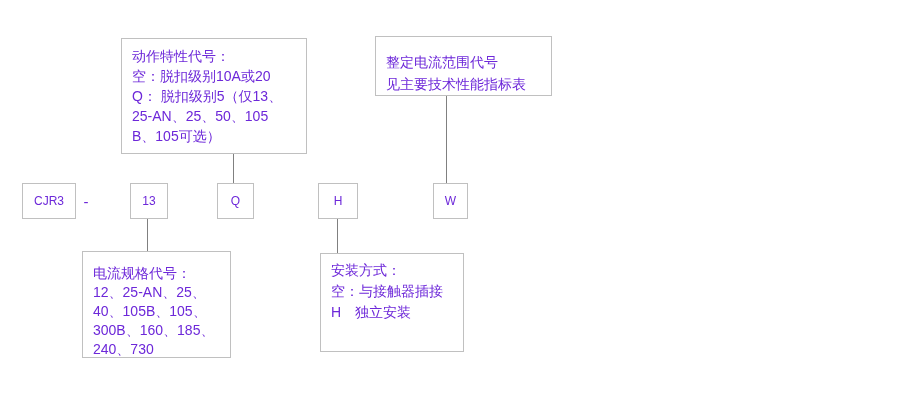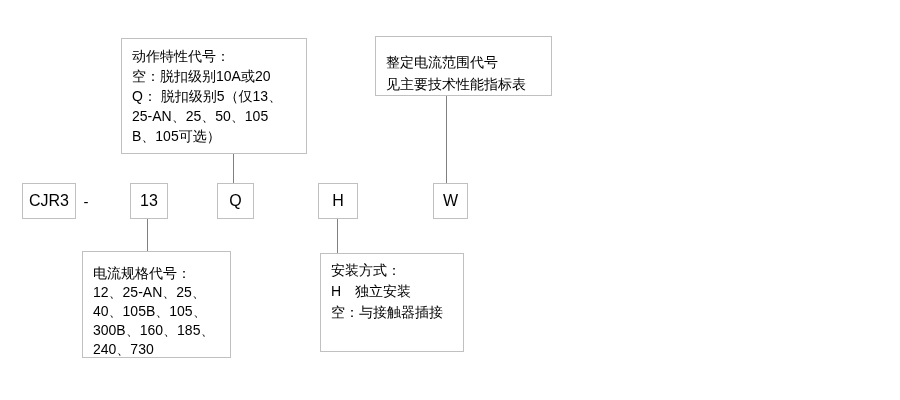--- a/index.html
+++ b/index.html
@@ -2,21 +2,21 @@
 <html><head>
 <meta charset="utf-8">
 <style>
   html,body { margin:0; padding:0; }
   #canvas {
     position: relative;
     width: 900px;
     height: 400px;
     background: #ffffff;
     font-family: "Liberation Sans", "DejaVu Sans", sans-serif;
-    color: #000000;
+    color: #6d28d9;
     overflow: hidden;
   }
   .callout {
     position: absolute;
     box-sizing: border-box;
     border: 1px solid #c0c0c0;
     background: #ffffff;
     font-size: 14px;
     padding: 7px 10px;
   }
@@ -28,21 +28,21 @@
   .code-box {
     position: absolute;
     top: 183px;
     height: 36px;
     box-sizing: border-box;
     border: 1px solid #c0c0c0;
     background: #ffffff;
     display: flex;
     align-items: center;
     justify-content: center;
-    font-size: 16px;
+    font-size: 12px;
   }
   #box-prefix { left:22px;  width:54px; }
   #box-code-0 { left:130px; width:38px; }
   #box-code-1 { left:217px; width:37px; }
   #box-code-2 { left:318px; width:40px; }
   #box-code-3 { left:433px; width:35px; }
   #separator {
     position: absolute;
     left: 78px;
     top: 183px;
@@ -108,17 +108,17 @@
   <div class="callout" id="box-spec">
     <div class="line">电流规格代号：</div>
     <div class="line">12、25-AN、25、</div>
     <div class="line">40、105B、105、</div>
     <div class="line">300B、160、185、</div>
     <div class="line">240、730</div>
   </div>
 
   <div class="callout" id="box-mount">
     <div class="line">安装方式：</div>
+    <div class="line">空：与接触器插接</div>
     <div class="line">H　独立安装</div>
-    <div class="line">空：与接触器插接</div>
   </div>
 
 </div>
 
 </body></html>

